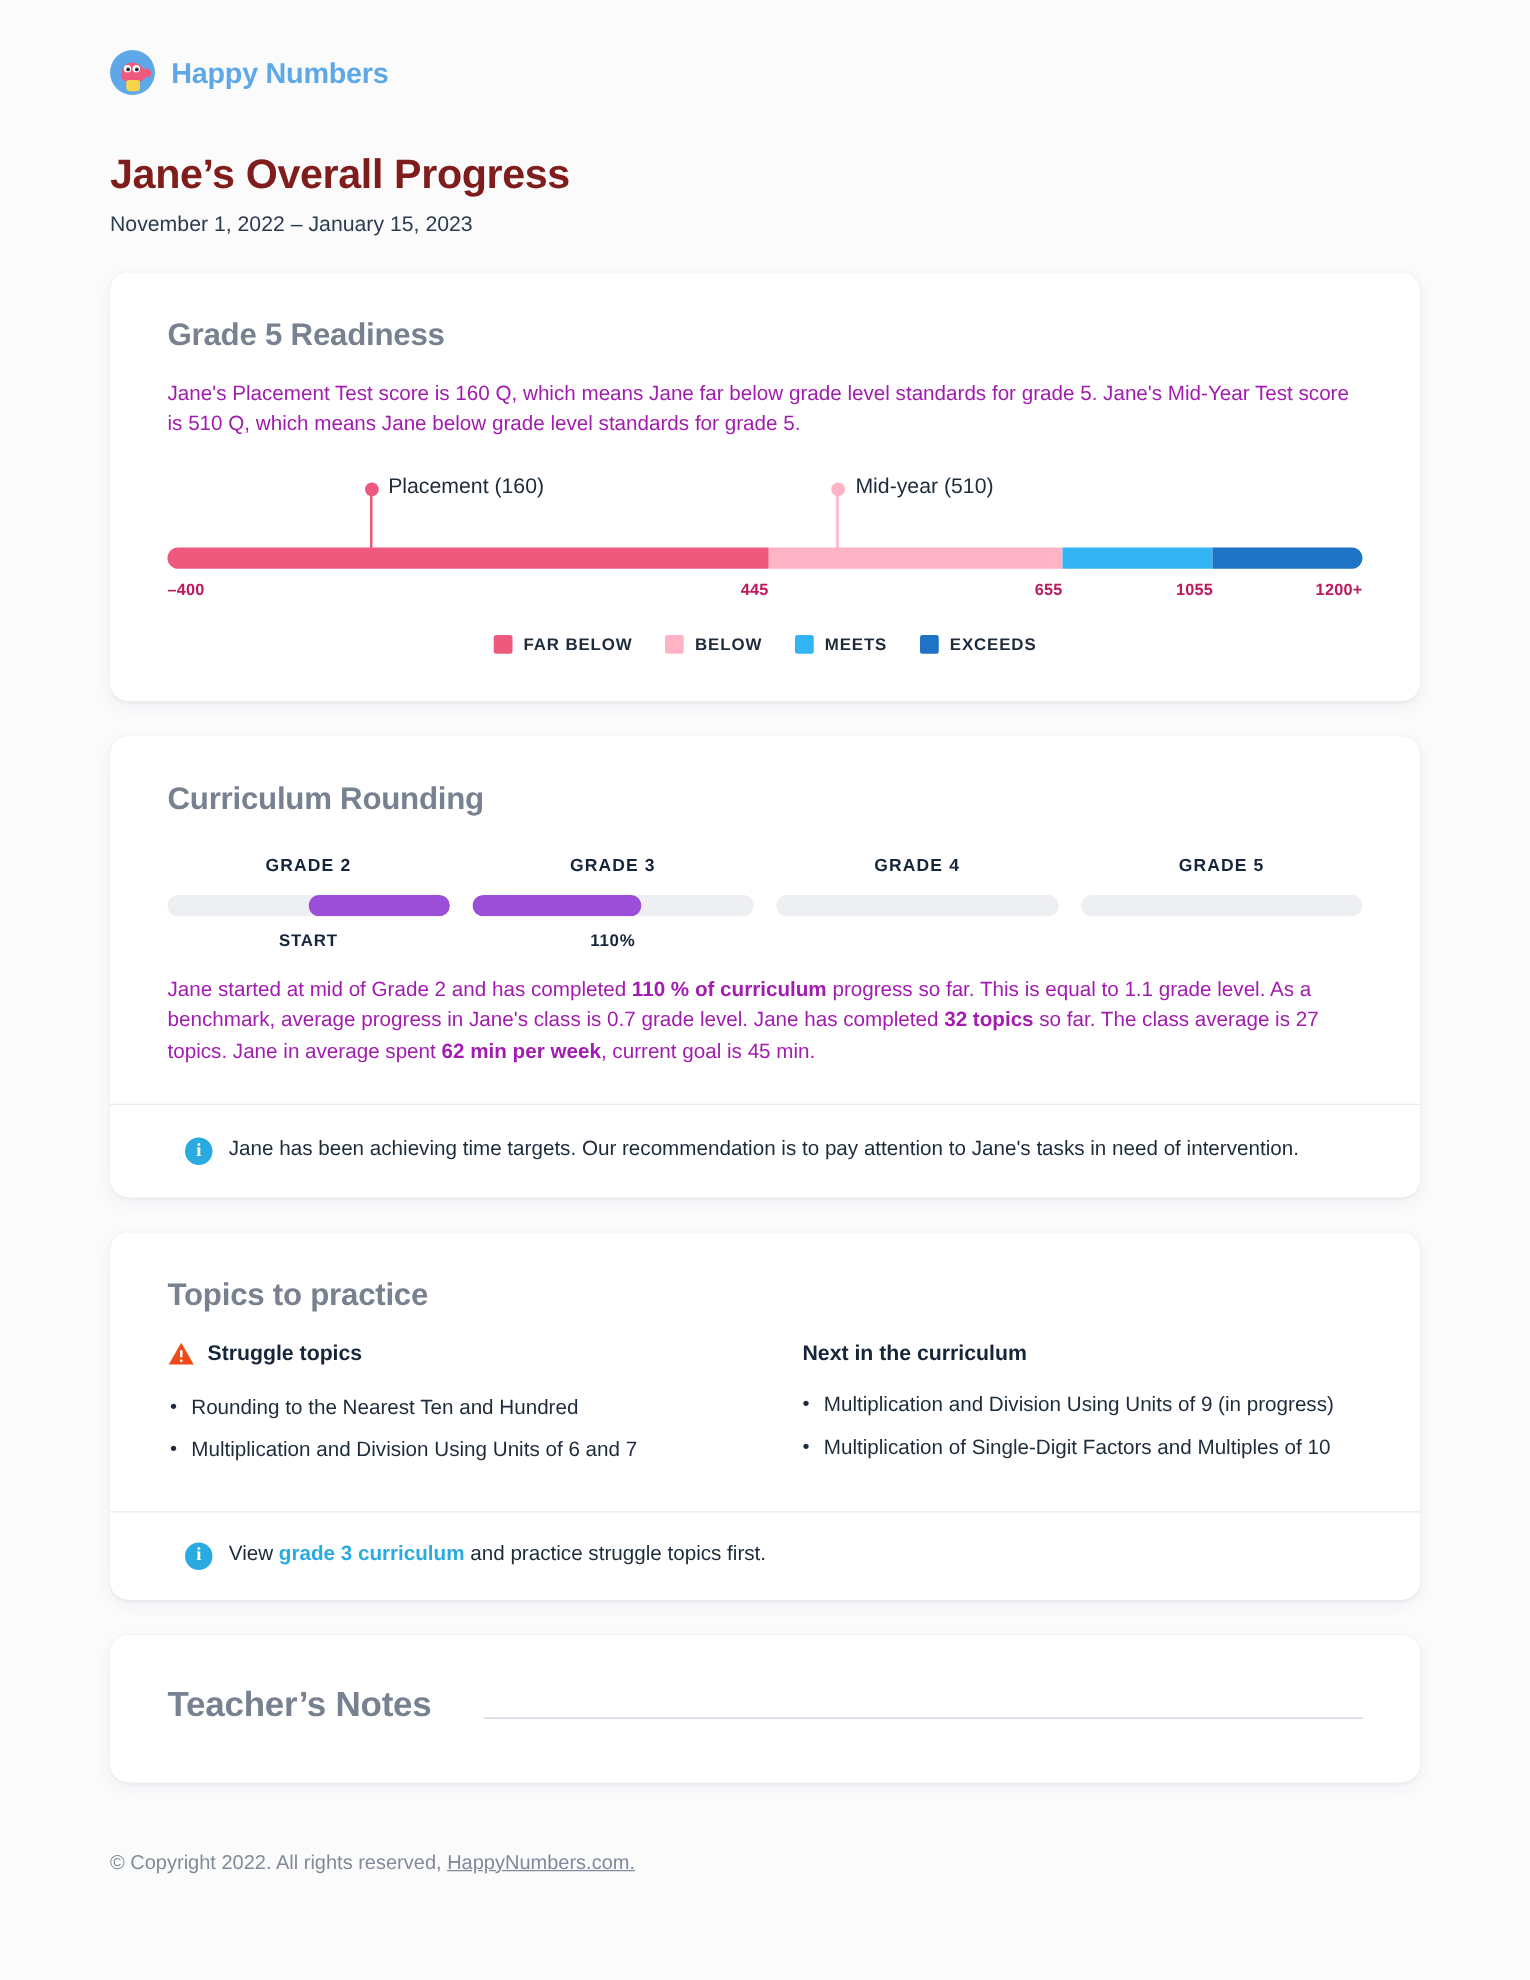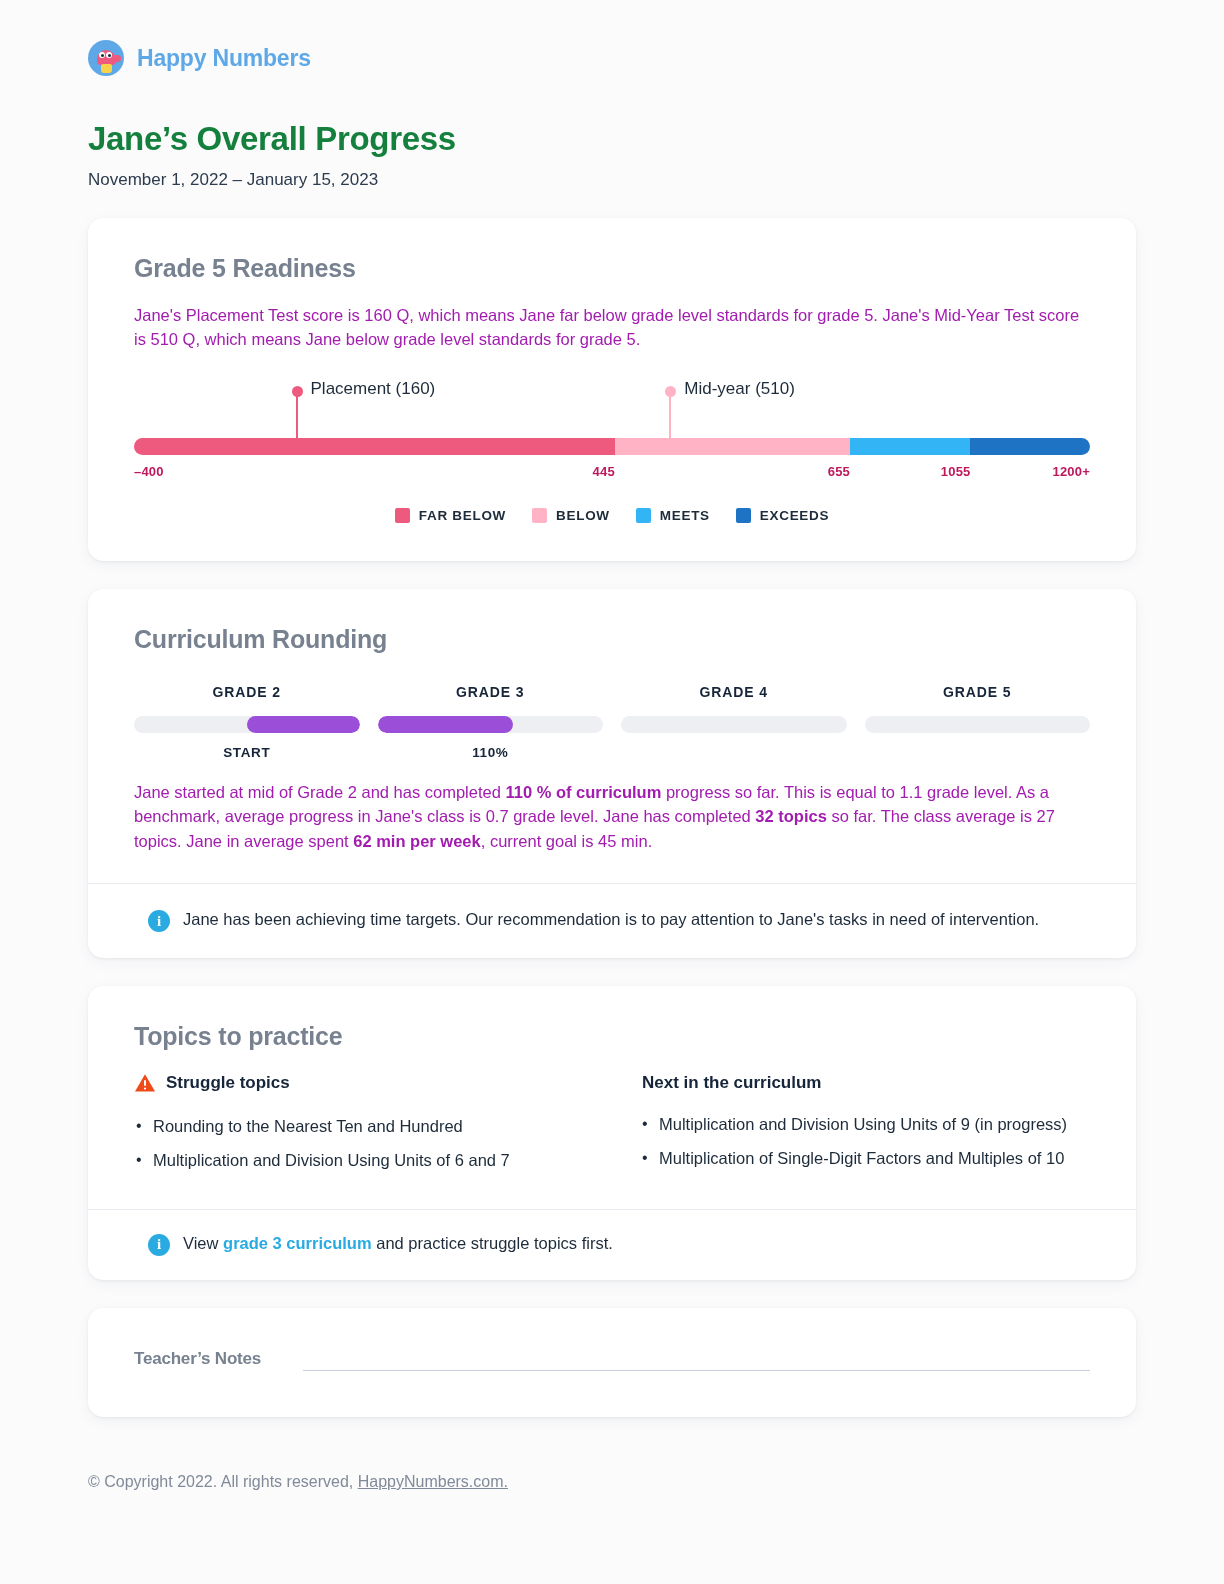--- a/index.html
+++ b/index.html
@@ -41,21 +41,21 @@
   .brand-logo .dino-tail {
     position: absolute; left: 24px; top: 15px; width: 9px; height: 7px;
     background: #ee5a7d; border-radius: 0 6px 6px 0;
   }
   .brand-name {
     font-size: 23px; font-weight: bold; color: #5fa8e8; letter-spacing: -0.2px;
   }
 
   .page-title {
     margin-top: 44px; font-size: 33px; font-weight: bold;
-    color: #15803d; letter-spacing: -0.3px;
+    color: #7f1d1d; letter-spacing: -0.3px;
   }
   .page-subtitle {
     margin-top: 12px; font-size: 17px; color: #2c3b4d; font-weight: 400;
   }
 
   
   .card {
     background: #ffffff; border-radius: 15px; margin-top: 28px;
     box-shadow: 0 1px 3px rgba(40,50,70,0.07), 0 4px 14px rgba(40,50,70,0.05);
   }
@@ -149,21 +149,21 @@
   .topic-list li:before {
     content: "\2022"; position: absolute; left: 2px; top: -1px;
     font-size: 16px; color: #1d2b3a;
   }
   .topics-col.right .col-head { padding-left: 2px; }
   .topics-col.right .topic-list { margin-top: 20px; }
 
   
   .notes-card { display: flex; align-items: center; padding: 40px 46px 46px 46px; }
   .notes-title {
-    font-size: 17px; font-weight: bold; color: #77818f;
+    font-size: 28px; font-weight: bold; color: #77818f;
     letter-spacing: -0.2px; white-space: nowrap;
   }
   .notes-line { flex: 1; height: 1px; background: #c9cfdb; margin-left: 42px; margin-top: 22px; }
 
   
   .footer {
     margin-top: 56px; padding-bottom: 30px;
     font-size: 16px; color: #818a99;
   }
   .footer .flink { color: #818a99; text-decoration: underline; }

